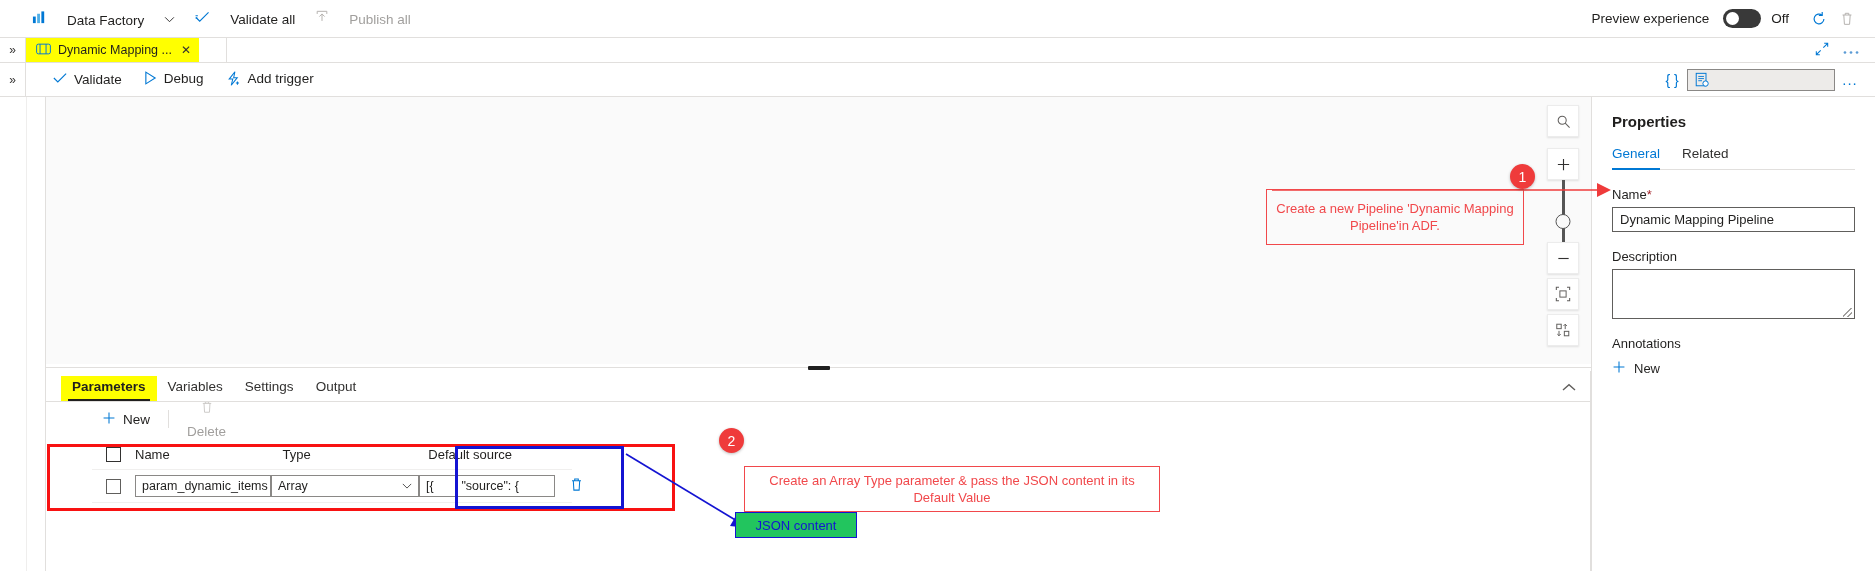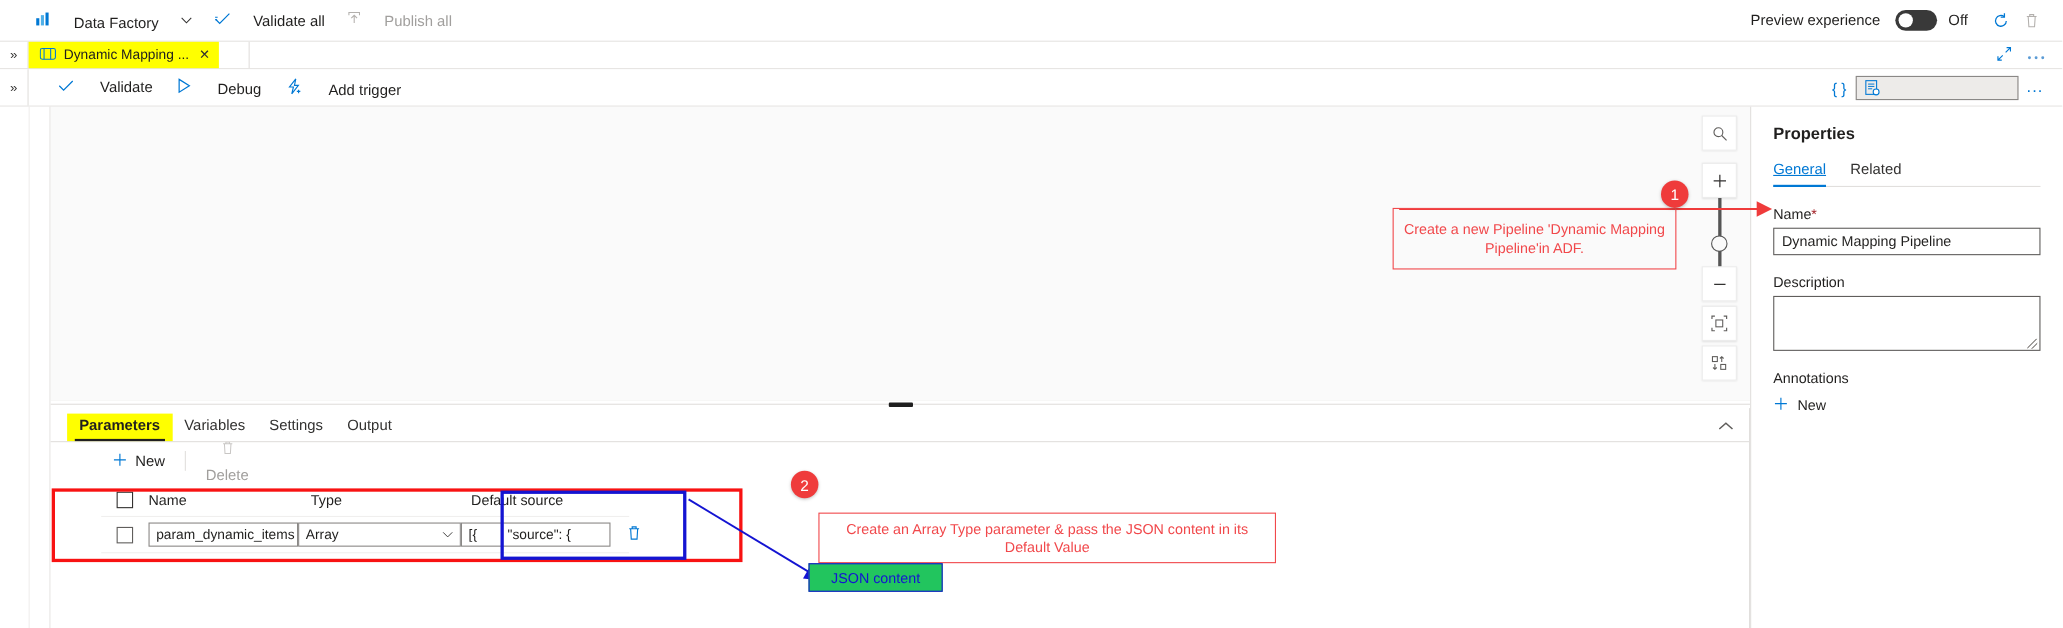--- a/index.html
+++ b/index.html
@@ -60,21 +60,21 @@
 
   
   .actionbar {
     position:absolute; left:0; top:63px; width:1875px; height:34px;
     background:#fff; border-bottom:1px solid #e1dfdd;
     display:flex; align-items:center;
   }
   .ab-rail { width:26px; display:flex; align-items:center; justify-content:center;
              color:#323130; font-size:12px; cursor:pointer; border-right:1px solid #e1dfdd; height:100%;}
   .ab-items { display:flex; align-items:center; padding-left:18px; gap:4px; }
-  .ab-item { display:flex; align-items:flex-end; gap:24px; padding:4px 9px; cursor:pointer; font-size:13.5px; }
+  .ab-item { display:flex; align-items:flex-start; gap:7px; padding:4px 9px; cursor:pointer; font-size:13.5px; }
   .ab-right { margin-left:auto; display:flex; align-items:center; padding-right:10px; }
   .ab-iconbtn { width:30px; height:26px; display:flex; align-items:center; justify-content:center; cursor:pointer; }
   .ab-iconbtn.sel { background:#edebe9; }
 
   
   .leftrail {
     position:absolute; left:0; top:97px; width:46px; height:474px;
     background:#fff; border-right:1px solid #e1dfdd;
   }
   .leftrail .inner-line { position:absolute; left:26px; top:0; bottom:0; width:1px; background:#efeeed; }
@@ -154,21 +154,21 @@
   .del-icon { margin-left:14px; cursor:pointer; }
 
   
   .props {
     position:absolute; left:1591px; top:97px; width:284px; height:474px;
     background:#fff; border-left:1px solid #e1dfdd; padding:0 20px;
   }
   .props h2 { font-size:15px; font-weight:bold; margin:16px 0 0 0; color:#201f1e; }
   .prop-tabs { display:flex; gap:22px; margin-top:16px; border-bottom:1px solid #e1dfdd; }
   .prop-tab { position:relative; padding-bottom:8px; font-size:13.5px; color:#323130; cursor:pointer; }
-  .prop-tab.active { color:#0078d4;text-decoration:underline; }
+  .prop-tab.active { color:#0078d4; }
   .prop-tab.active::after { content:""; position:absolute; left:0; right:0; bottom:-1px; height:2px; background:#0078d4; }
   .field-label { font-size:13px; color:#201f1e; margin-top:17px; margin-bottom:5px; }
   .req { color:#a4262c; }
   .txtinp {
     width:100%; height:25px; border:1px solid #605e5c; background:#fff;
     font-size:13px; padding:0 7px; display:flex; align-items:center; color:#201f1e; cursor:text;
   }
   .txtarea {
     width:100%; height:50px; border:1px solid #605e5c; background:#fff; position:relative; cursor:text;
   }

